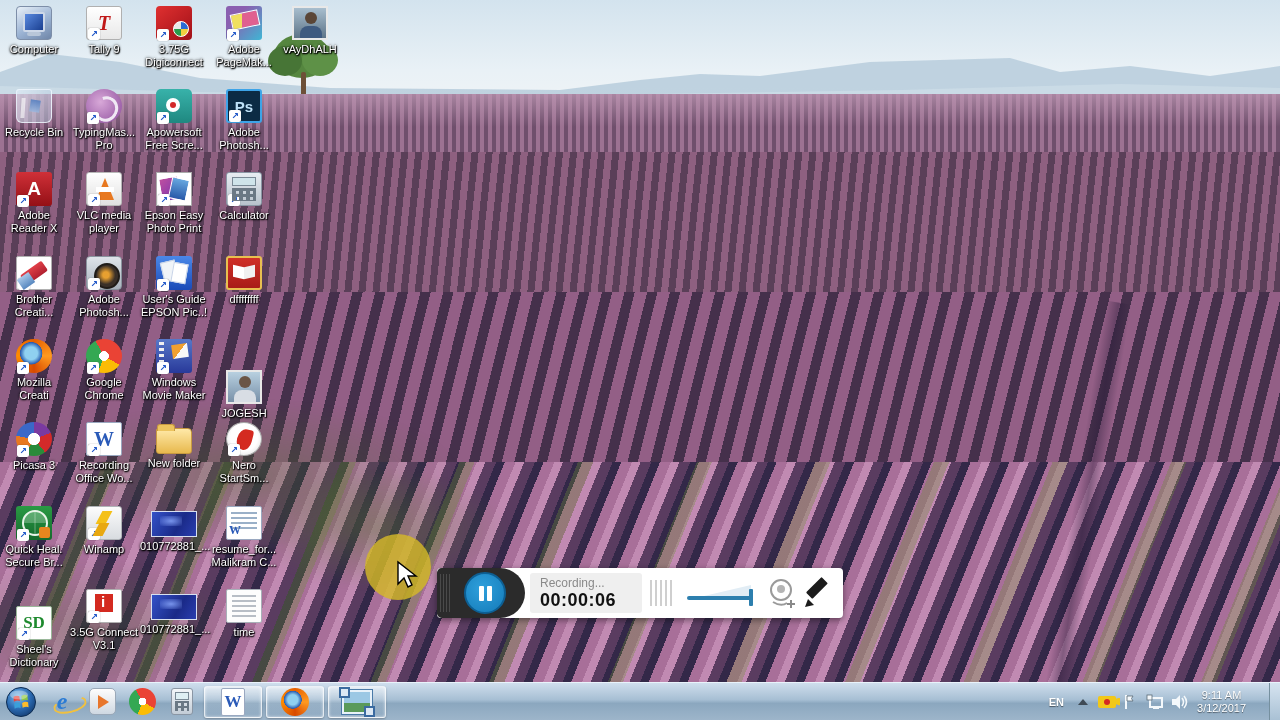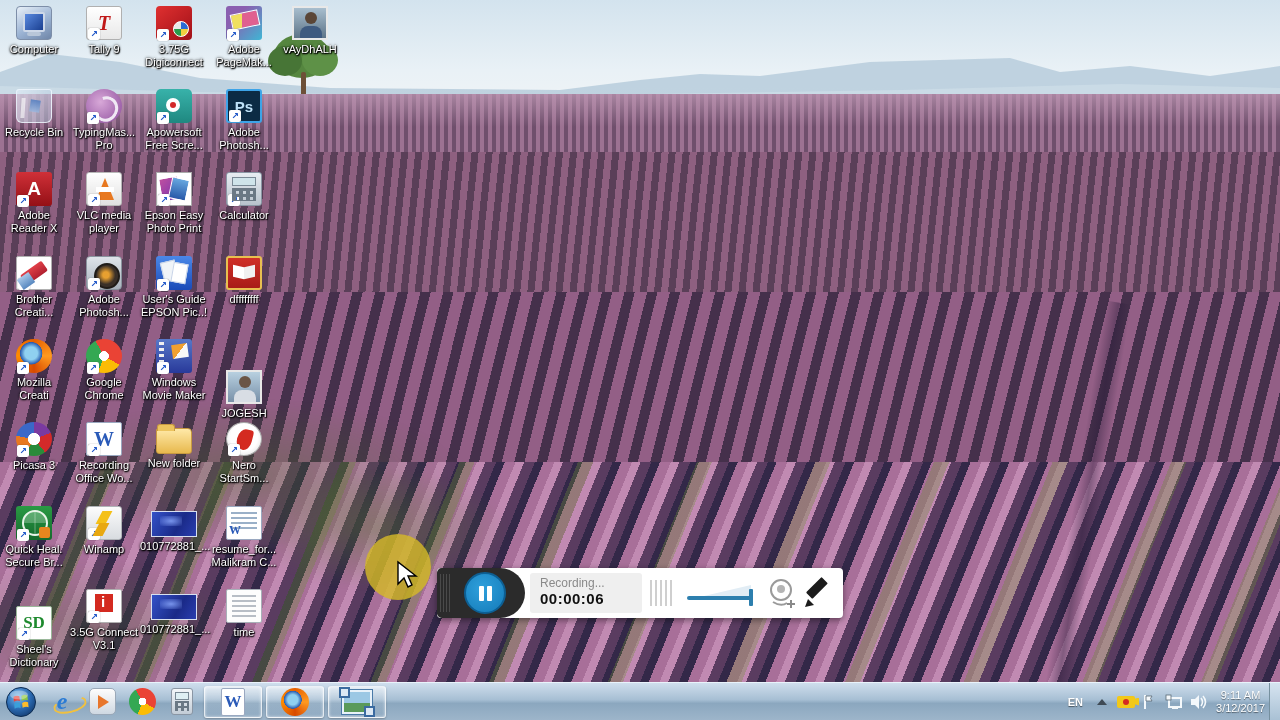--- a/index.html
+++ b/index.html
@@ -149,21 +149,21 @@
   .rec-dark{position:absolute;left:0;top:0;width:88px;height:50px;background:#2b2b2b;
     border-radius:5px 26px 26px 5px;}
   .rec-dark::before{content:"";position:absolute;left:3px;top:6px;bottom:6px;width:10px;
     background:repeating-linear-gradient(90deg,#4a4a4a 0 1px,transparent 1px 3px);}
   .pause-btn{position:absolute;left:27px;top:4px;width:42px;height:42px;border-radius:50%;
     background:radial-gradient(circle at 42% 38%,#2fa0dc,#147ab8);border:2px solid #0d5f93;cursor:pointer;}
   .pause-btn::before,.pause-btn::after{content:"";position:absolute;top:12px;width:5px;height:15px;background:#fff;border-radius:1px;}
   .pause-btn::before{left:13px;} .pause-btn::after{left:21px;}
   .timer-box{position:absolute;left:93px;top:5px;width:112px;height:40px;background:#efefef;border-radius:3px;padding:3px 10px;}
   .rec-status{font-size:12px;color:#8a8a8a;}
-  .rec-timer{font-size:15px;font-weight:bold;color:#111;letter-spacing:.5px;}
+  .rec-timer{font-size:18px;font-weight:bold;color:#111;letter-spacing:.5px;}
   .drag-lines{position:absolute;left:213px;top:12px;width:22px;height:26px;
     background:repeating-linear-gradient(90deg,#cfcfcf 0 2px,transparent 2px 5px);}
   .volume{position:absolute;left:250px;top:14px;width:70px;height:24px;}
   .vol-wedge{position:absolute;left:0;bottom:6px;width:64px;height:15px;
     clip-path:polygon(0 100%,100% 0,100% 100%);background:#e2edf5;}
   .vol-line{position:absolute;left:0;bottom:6px;width:64px;height:4px;background:#2d7fae;border-radius:2px;}
   .vol-handle{position:absolute;left:62px;bottom:0;width:4px;height:17px;background:#2d7fae;border-radius:1px;cursor:pointer;}
   .webcam-btn{position:absolute;left:328px;top:8px;width:34px;height:34px;cursor:pointer;}
   .pencil-btn{position:absolute;left:364px;top:8px;width:34px;height:34px;cursor:pointer;}
 
@@ -198,21 +198,21 @@
   .m-snip{width:30px;height:24px;background:linear-gradient(#9cc8e4 55%,#5a9a5a 55%);border:2px solid #e8f2fa;position:relative;box-shadow:0 0 0 1px #4a7aa8;}
   .m-snip::before,.m-snip::after{content:"";position:absolute;width:7px;height:7px;border:2px solid #3a6aa0;background:#dce8f4;}
   .m-snip::before{left:-5px;top:-5px;} .m-snip::after{right:-5px;bottom:-5px;}
   .tray{margin-left:auto;display:flex;align-items:center;height:38px;}
   .tray-lang{color:#fff;font-size:11px;font-weight:bold;padding:0 7px;cursor:pointer;text-shadow:0 1px 1px rgba(0,0,0,.5);}
   .tray-item{width:24px;height:36px;display:flex;align-items:center;justify-content:center;cursor:pointer;}
   .chevron{width:0;height:0;border-left:5px solid transparent;border-right:5px solid transparent;border-bottom:6px solid #3f4a55;}
   .cam-tray{position:relative;width:18px;height:12px;background:#f2c818;border-radius:2px;}
   .cam-tray::before{content:"";position:absolute;left:6px;top:3px;width:6px;height:6px;border-radius:50%;background:#d42a20;}
   .cam-tray::after{content:"";position:absolute;right:-4px;top:2px;width:5px;height:8px;background:#f2c818;clip-path:polygon(0 20%,100% 0,100% 100%,0 80%);}
-  .clock{color:#fff;font-size:11px;text-align:center;line-height:13px;padding:0 4px 0 6px;cursor:pointer;text-shadow:0 1px 1px rgba(0,0,0,.5);}
+  .clock{color:#fff;font-size:11px;text-align:center;line-height:13px;padding:0 23px 0 6px;cursor:pointer;text-shadow:0 1px 1px rgba(0,0,0,.5);}
   .show-desktop{width:11px;height:38px;background:linear-gradient(#d6e4f0,#a8c0d4);border-left:1px solid #76909f;cursor:pointer;}
 </style>
 </head>
 <body>
 
 <div class="screen">
 
   <div class="desktop">
     <div class="sky"></div>
     <svg class="mountains" width="1280" height="110">

